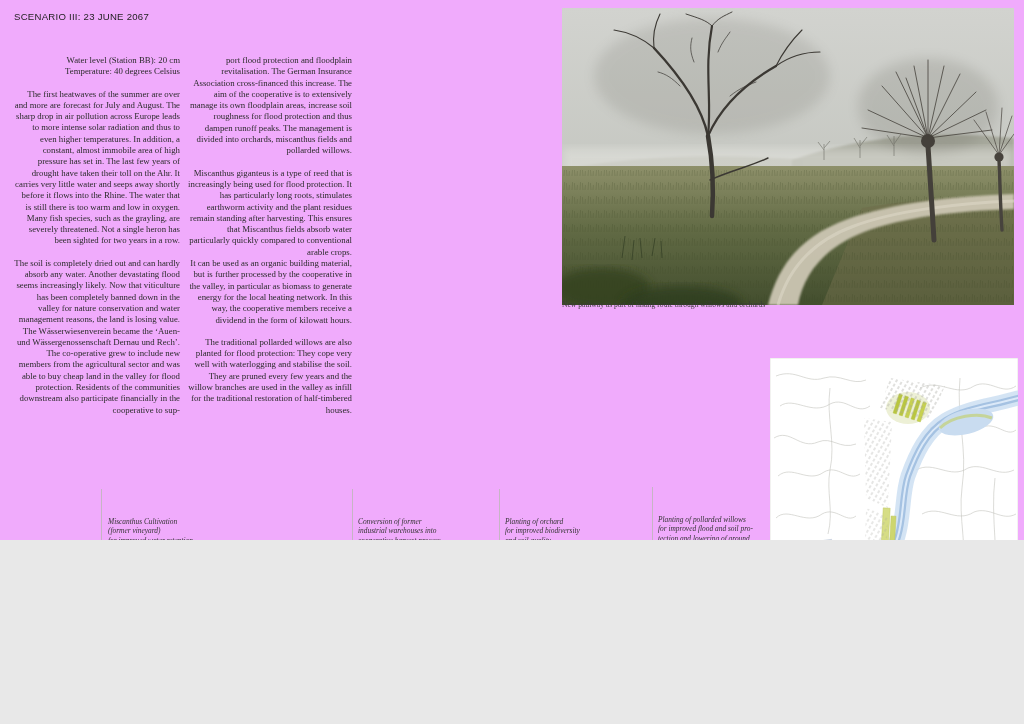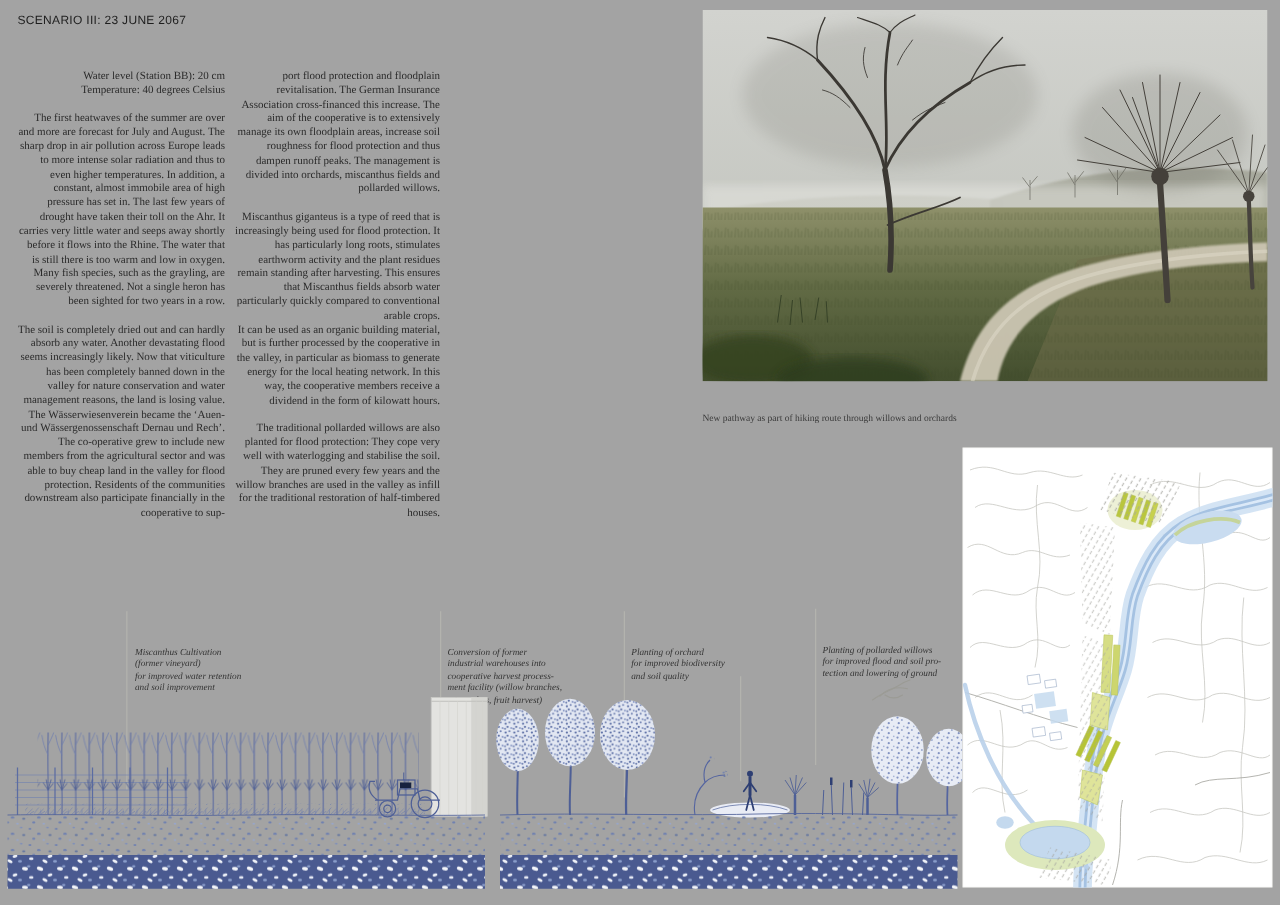--- a/index.html
+++ b/index.html
@@ -1,28 +1,28 @@
 <!DOCTYPE html>
 <html><head>
 <meta charset="utf-8">
 <style>
   html,body{margin:0;padding:0;background:#e8e8e8;}
-  .page{position:relative;width:1024px;height:724px;background:#a3a3a3;overflow:hidden;
+  .page{position:relative;width:1024px;height:540px;background:#f0abfc;overflow:hidden;
         font-family:"Liberation Serif",serif;color:#262626;}
   
   .title{position:absolute;left:14px;top:10px;font-family:"Liberation Sans",sans-serif;
          font-size:9.6px;line-height:13px;letter-spacing:.25px;color:#1e1e1e;}
   
   .col{position:absolute;top:55px;width:166px;font-size:8.8px;line-height:11.3px;color:#2b2b2b;}
   .col1{left:14px;}
   .col2{left:186px;}
   .col p{margin:0 0 11px 0;white-space:pre-line;text-align:right;}
   
   .photo{position:absolute;left:562px;top:8px;width:452px;height:297px;margin:0;}
-  .caption{position:absolute;left:562px;top:330px;width:420px;font-size:7.6px;color:#3a3a3a;}
+  .caption{position:absolute;left:562px;top:300px;width:420px;font-size:7.6px;color:#3a3a3a;}
   
   .anno{position:absolute;font-style:italic;font-size:7.4px;line-height:9.4px;color:#333;
         white-space:pre-line;margin-top:28px;}
   .a1{left:108px;top:489px;width:120px;}
   .a2{left:358px;top:489px;width:130px;}
   .a3{left:505px;top:489px;width:120px;}
   .a4{left:658px;top:487px;width:130px;}
   .a5{left:597px;top:541px;width:110px;}
   .leader{position:absolute;width:1px;background:#b8b8b2;opacity:.75;}
   .l1{left:101px;top:489px;height:143px;}

